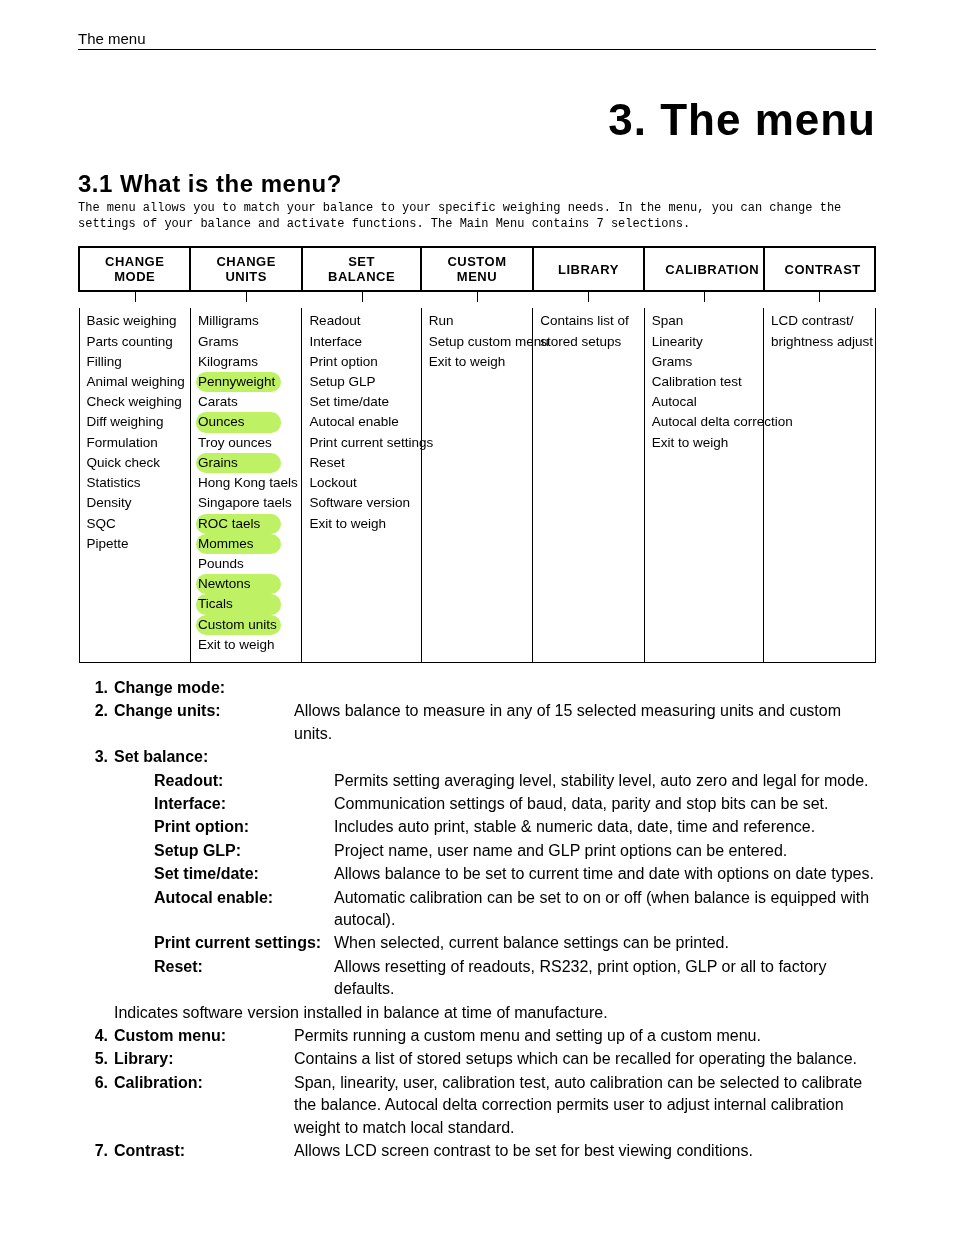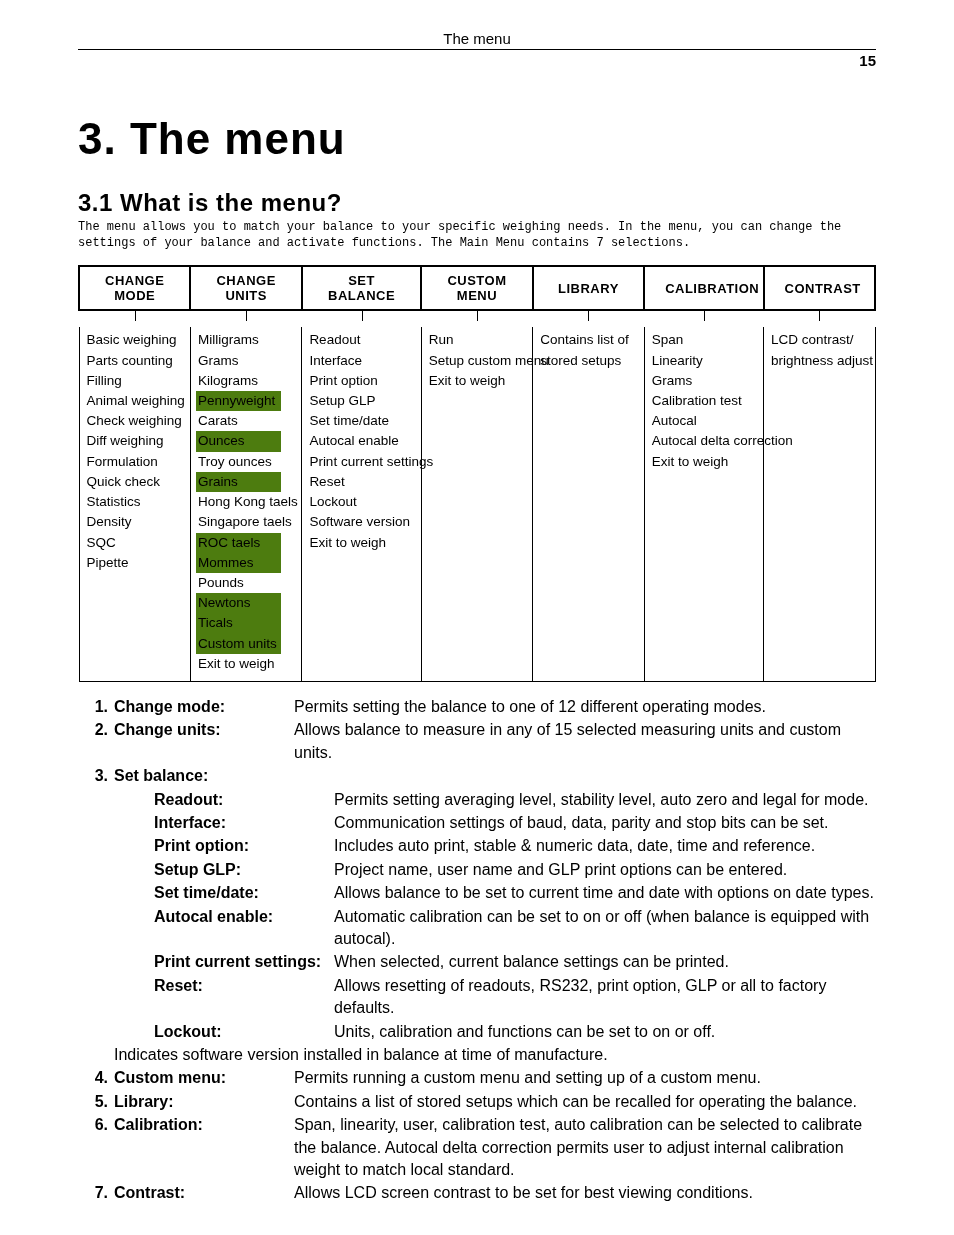--- a/index.html
+++ b/index.html
@@ -11,41 +11,42 @@
     
   }
   .page {
     width: 954px;
     min-height: 1235px;
     box-sizing: border-box;
     padding: 30px 78px 40px 78px;
     position: relative;
   }
   .running-head {
-    text-align: center;
+    text-align: left;
     font-size: 15px;
     font-weight: 400;
     margin-bottom: 2px;
   }
   .running-rule {
     border: none;
     border-top: 1px solid #000;
     margin: 0 0 0 0;
   }
   .page-no {
     text-align: right;
     font-weight: 700;
     font-size: 15px;
     margin-top: 2px;
   }
   h1.chapter {
     font-size: 44px;
     font-weight: 800;
     letter-spacing: 1px;
     margin: 45px 0 10px 0;
+    text-align: right;
   }
   h2.section {
     font-size: 24px;
     font-weight: 800;
     letter-spacing: 0.5px;
     margin: 25px 0 2px 0;
   }
   p.intro {
     font-size: 12px;
     line-height: 1.35;
@@ -94,21 +95,22 @@
     list-style: none;
     margin: 0;
     padding: 2px 19px 6px 4px;
   }
   ul.menu-items li {
     padding: 1px 2px;
     line-height: 1.35;
     white-space: nowrap;
   }
   ul.menu-items li.shaded {
-    background: #4d7c0f;
+    background: #bef264;
+    border-radius: 10px;
   }
   
   .definitions {
     margin-top: 14px;
     font-size: 16px;
   }
   .defrow {
     display: flex;
     align-items: flex-start;
     margin: 1px 0;
@@ -133,21 +135,20 @@
     flex: 1 1 auto;
   }
 </style>
 </head>
 <body>
 
 <div class="page">
 
   <div class="running-head">The menu</div>
   <hr class="running-rule">
-  <div class="page-no">15</div>
 
   <h1 class="chapter">3.  The menu</h1>
 
   <h2 class="section">3.1  What is the menu?</h2>
   <p class="intro">The menu allows you to match your balance to your specific weighing needs. In the menu, you can change the settings of your balance and activate functions. The Main Menu contains 7 selections.</p>
 
   <table class="menu">
     <colgroup>
       <col style="width:14%">
         <col style="width:14%">
@@ -260,21 +261,20 @@
             </ul>
           </td>
     </tr>
   </tbody>
     </table>
 
   <div class="definitions" id="definitions">
       <div class="defrow">
         <div class="def-num">1.</div>
         <div class="def-label">Change mode:</div>
-        <div class="def-desc">Permits setting the balance to one of 12 different operating modes.</div>
       </div>
       <div class="defrow">
         <div class="def-num">2.</div>
         <div class="def-label">Change units:</div>
         <div class="def-desc">Allows balance to measure in any of 15 selected measuring units and custom units.</div>
       </div>
       <div class="defrow">
         <div class="def-num">3.</div>
         <div class="def-label">Set balance:</div>
         <div class="def-desc"></div>
@@ -314,25 +314,20 @@
         <div class="def-label sub">Print current settings:</div>
         <div class="def-desc">When selected, current balance settings can be printed.</div>
       </div>
       <div class="defrow">
         <div class="def-num"></div>
         <div class="def-label sub">Reset:</div>
         <div class="def-desc">Allows resetting of readouts, RS232, print option, GLP or all to factory defaults.</div>
       </div>
       <div class="defrow">
         <div class="def-num"></div>
-        <div class="def-label sub">Lockout:</div>
-        <div class="def-desc">Units, calibration and functions can be set to on or off.</div>
-      </div>
-      <div class="defrow">
-        <div class="def-num"></div>
         <div class="def-desc">Indicates software version installed in balance at time of manufacture.</div>
       </div>
       <div class="defrow">
         <div class="def-num">4.</div>
         <div class="def-label">Custom menu:</div>
         <div class="def-desc">Permits running a custom menu and setting up of a custom menu.</div>
       </div>
       <div class="defrow">
         <div class="def-num">5.</div>
         <div class="def-label">Library:</div>

